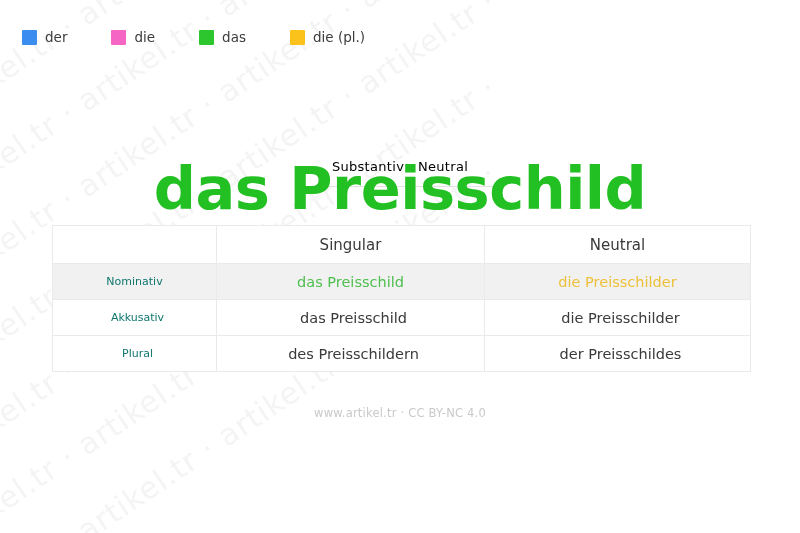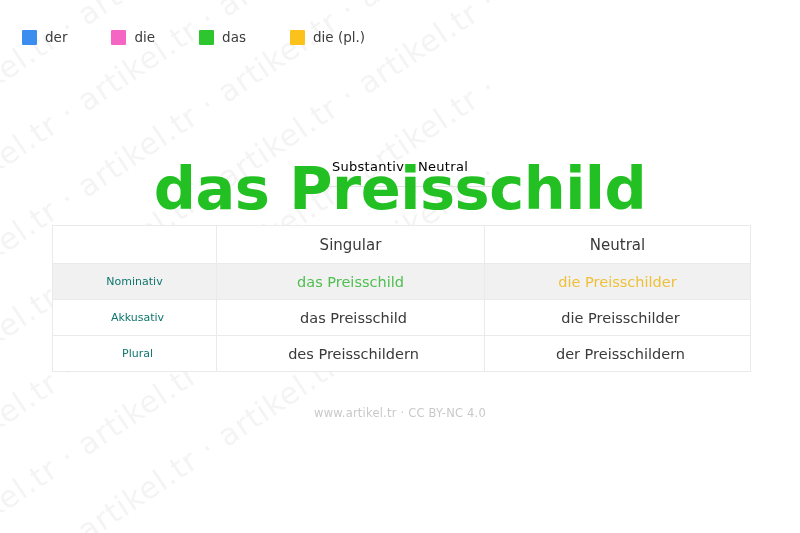--- a/index.html
+++ b/index.html
@@ -238,21 +238,21 @@
           <td class="val-plural" style="color: rgb(238, 192, 58);">die Preisschilder</td>
         </tr>
         <tr class="plain">
           <td class="case-cell">Akkusativ</td>
           <td>das Preisschild</td>
           <td>die Preisschilder</td>
         </tr>
         <tr class="plain">
           <td class="case-cell">Plural</td>
           <td>des Preisschildern</td>
-          <td>der Preisschildern</td>
+          <td>der Preisschildes</td>
         </tr>
       </tbody>
     </table>
 
     <div id="footer">www.artikel.tr · CC BY-NC 4.0</div>
 
   </div>
 </div>
 
 </body></html>

